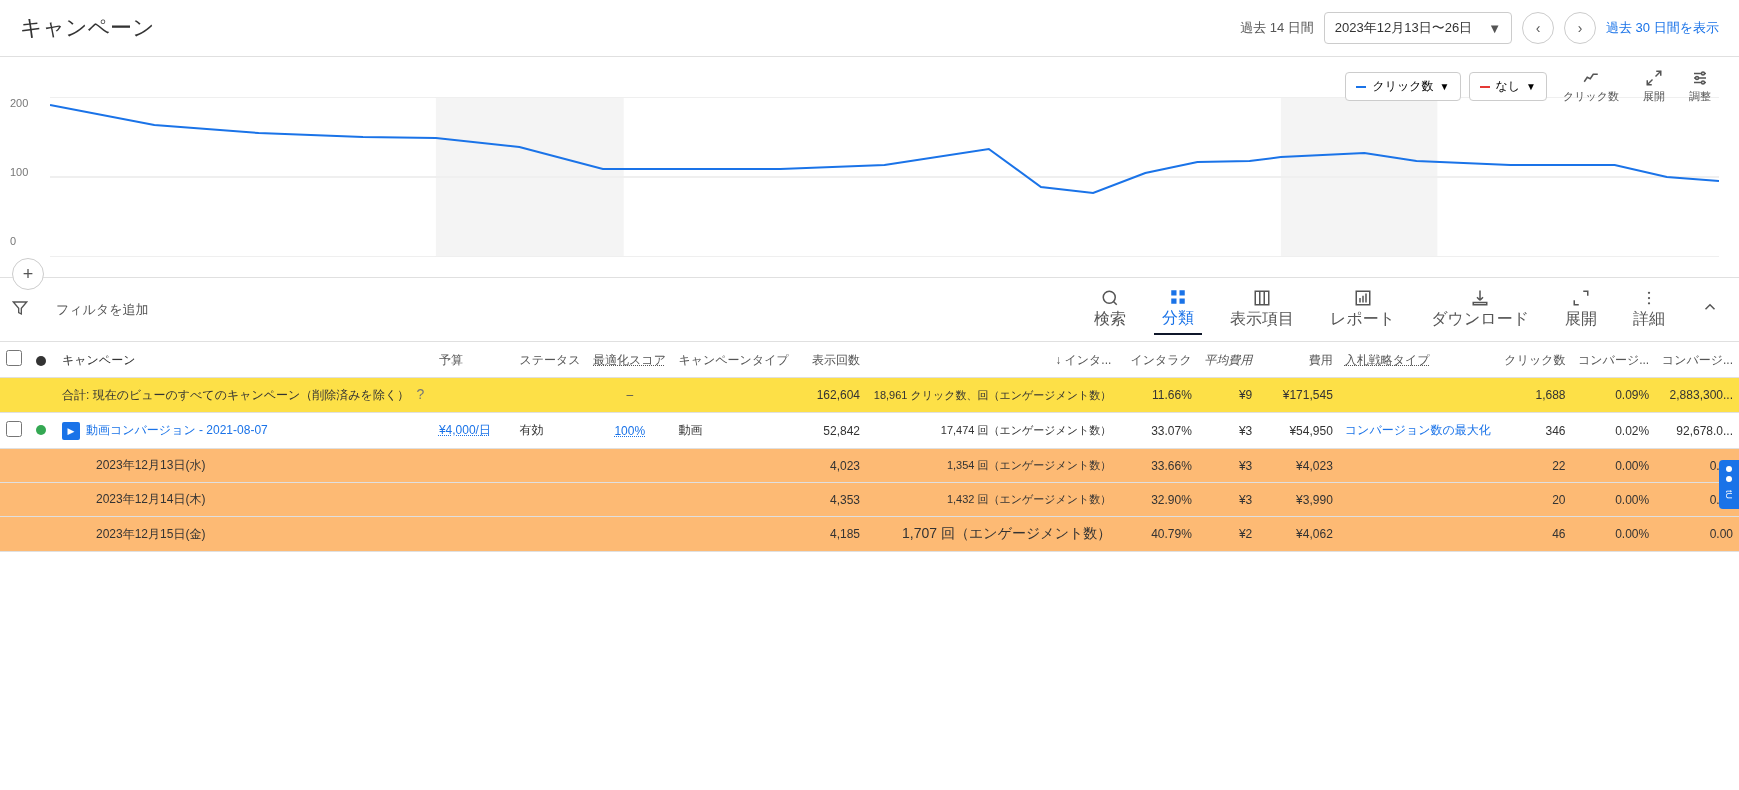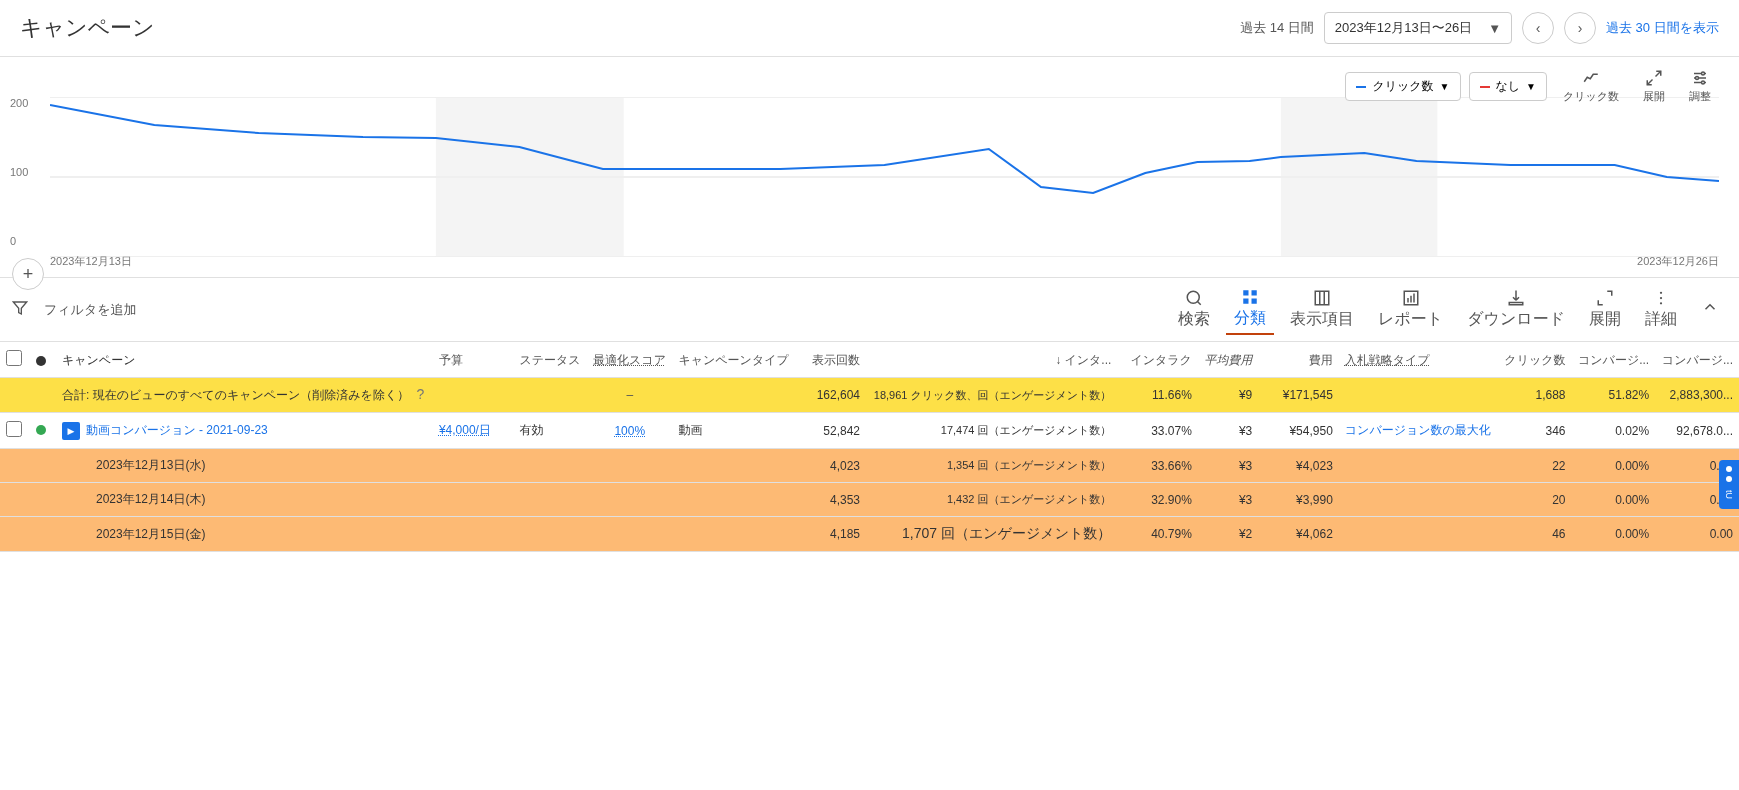--- a/index.html
+++ b/index.html
@@ -87,33 +87,33 @@
       height: 160px;
     }
 
     
     .table-section { border-top: 1px solid #e0e0e0; }
     .table-toolbar {
       display: flex;
       align-items: center;
       padding: 6px 12px;
       border-bottom: 1px solid #e0e0e0;
-      gap: 8px;
+      gap: 20px;
     }
     .filter-icon { color: #555; font-size: 16px; cursor: pointer; }
     .add-filter-btn {
       color: #555; font-size: 13px; cursor: pointer;
       padding: 4px 8px;
     }
     .toolbar-spacer { flex: 1; }
     .toolbar-icon-btn {
       display: flex; flex-direction: column; align-items: center;
       cursor: pointer; padding: 4px 8px; gap: 2px; font-size: 16px; color: #555;
     }
-    .toolbar-icon-btn.active { color: #1a73e8; border-bottom: 2px solid #c2410c; justify-content: flex-end; }
+    .toolbar-icon-btn.active { color: #1a73e8; border-bottom: 2px solid #0f172a; justify-content: flex-end; }
     .toolbar-icon-btn svg { width: 18px; height: 18px; }
     .collapse-btn { cursor: pointer; padding: 4px 8px; font-size: 18px; color: #555; }
 
     
     table { width: 100%; border-collapse: collapse; font-size: 12px; }
     thead tr { border-bottom: 1px solid #e0e0e0; background: #fff; }
     th {
       padding: 8px 6px;
       text-align: left;
       font-weight: 500;
@@ -211,24 +211,20 @@
       <line x1="0" y1="160" x2="1600" y2="160" stroke="#e0e0e0" stroke-width="1"></line>
 
       <rect x="370" y="0" width="180" height="160" fill="#f0f0f0" opacity="0.7"></rect>
 
       <rect x="1180" y="0" width="150" height="160" fill="#f0f0f0" opacity="0.7"></rect>
 
       <polyline points="0,8 100,28 200,36 300,40 370,41 450,50 530,72 600,72 700,72 800,68 900,52 950,90 1000,96 1050,76 1100,65 1150,64 1180,60 1260,56 1310,64 1400,68 1500,68 1550,80 1600,84" fill="none" stroke="#1a73e8" stroke-width="2"></polyline>
     </svg>
   </div>
 
-  <div style="position:absolute; bottom:8px; left:50px; right:20px; display:flex; justify-content:space-between;">
-    <span style="font-size:11px;color:#777;">2023年12月13日</span>
-    <span style="font-size:11px;color:#777;">2023年12月26日</span>
-  </div>
 
   <div class="chart-toolbar">
 
     <button class="metric-btn">
       <span class="dot-blue"></span>
       <span>クリック数</span>
       <span style="font-size:10px;">▼</span>
     </button>
 
     <button class="metric-btn">
@@ -419,35 +415,35 @@
           <td></td>
           <td class="td-right">162,604</td>
           <td class="td-right" style="font-size:11px;">
             <span>18,961 クリック数、回（エンゲージメント数）</span>
           </td>
           <td class="td-right">11.66%</td>
           <td class="td-right">¥9</td>
           <td class="td-right">¥171,545</td>
           <td></td>
           <td class="td-right">1,688</td>
-          <td class="td-right">51.82%</td>
+          <td class="td-right">0.09%</td>
           <td class="td-right">2,883,300...</td>
         </tr>
 
         <tr>
           <td>
             <input type="checkbox" class="checkbox" style="">
           </td>
           <td>
             <span class="green-dot"></span>
           </td>
           <td>
             <div style="display:flex; align-items:center; gap:6px;">
               <div class="video-icon">▶</div>
-              <a class="campaign-link">動画コンバージョン - 2021-09-23</a>
+              <a class="campaign-link">動画コンバージョン - 2021-08-07</a>
             </div>
           </td>
           <td>
             <span class="budget-link">¥4,000/日</span>
           </td>
           <td>有効</td>
           <td class="td-center">
             <span class="score-100">100%</span>
           </td>
           <td>動画</td>

